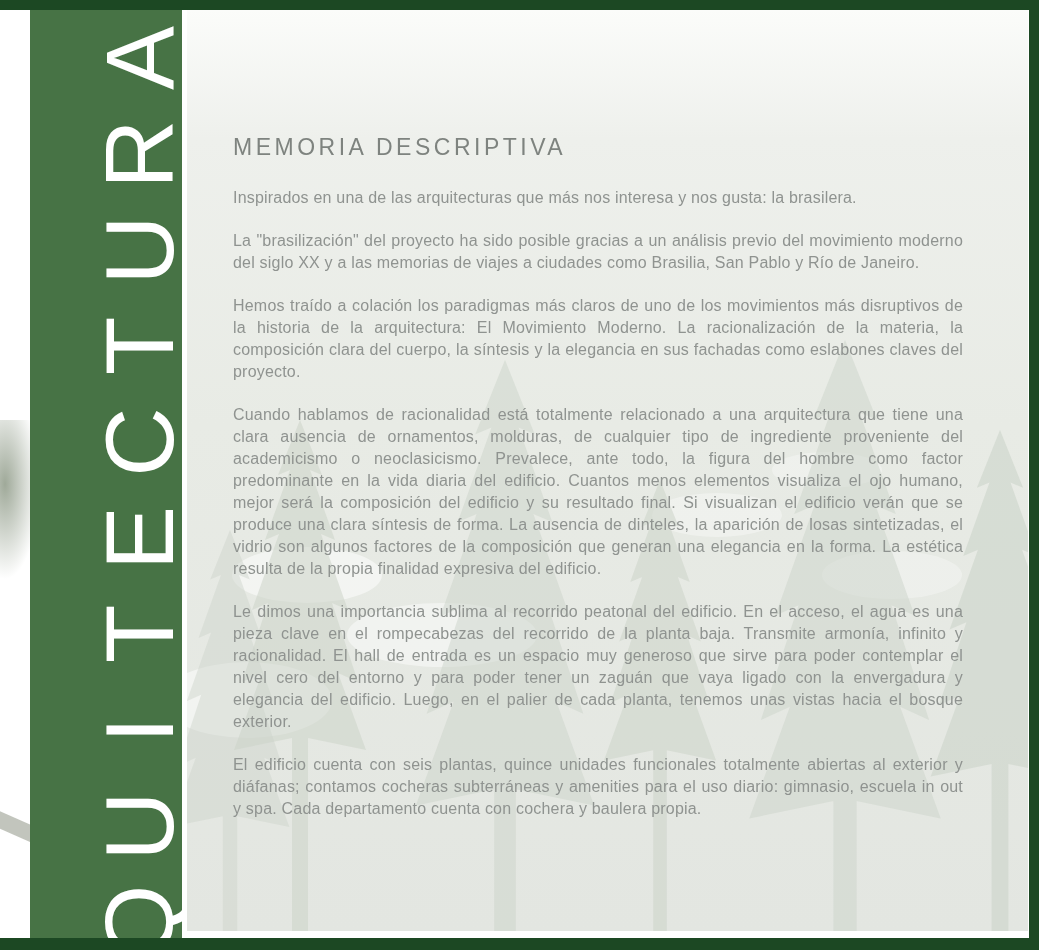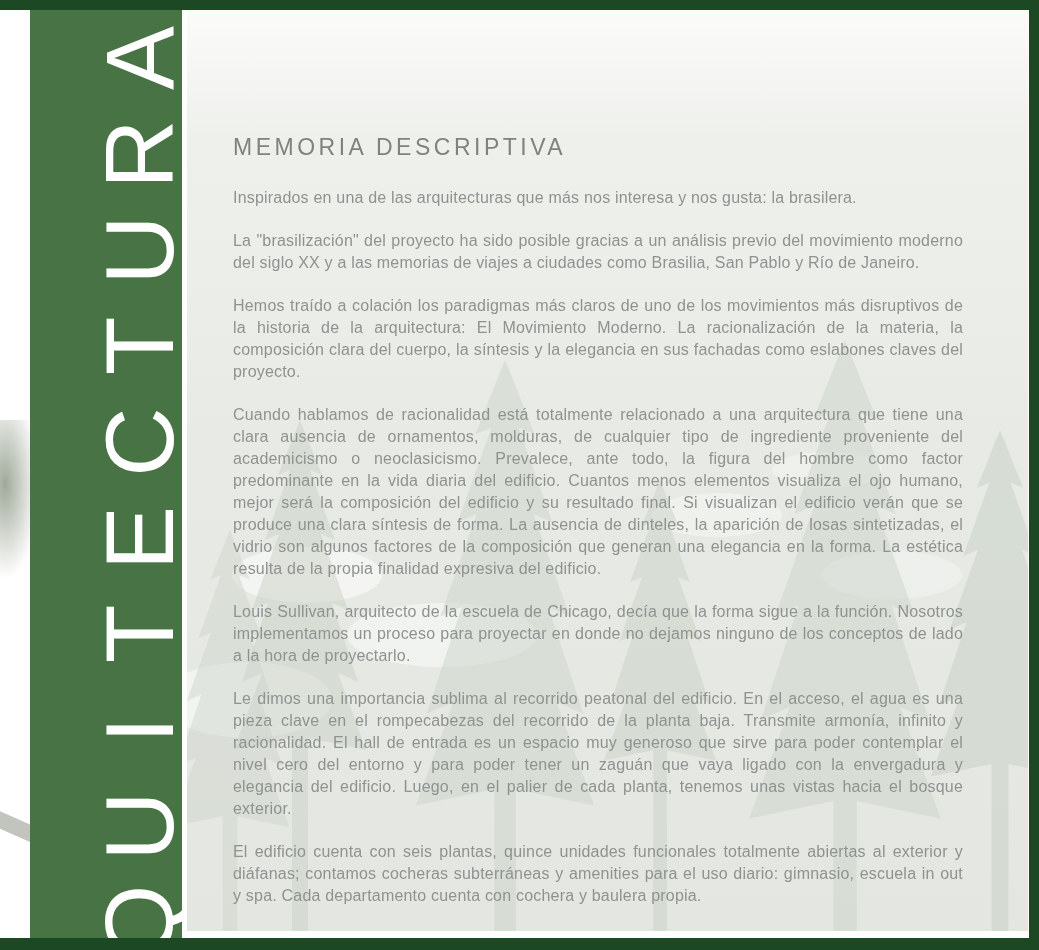--- a/index.html
+++ b/index.html
@@ -124,21 +124,20 @@
         <use href="#pine" transform="translate(-11 520) scale(0.9)" opacity="0.45"></use>
       </g>
     </svg>
 
     <div class="content-text">
       <h1 class="content-title">MEMORIA DESCRIPTIVA</h1>
       <p>Inspirados en una de las arquitecturas que más nos interesa y nos gusta: la brasilera.</p>
       <p>La "brasilización" del proyecto ha sido posible gracias a un análisis previo del movimiento moderno del siglo XX y a las memorias de viajes a ciudades como Brasilia, San Pablo y Río de Janeiro.</p>
       <p>Hemos traído a colación los paradigmas más claros de uno de los movimientos más disruptivos de la historia de la arquitectura: El Movimiento Moderno. La racionalización de la materia, la composición clara del cuerpo, la síntesis y la elegancia en sus fachadas como eslabones claves del proyecto.</p>
       <p>Cuando hablamos de racionalidad está totalmente relacionado a una arquitectura que tiene una clara ausencia de ornamentos, molduras, de cualquier tipo de ingrediente proveniente del academicismo o neoclasicismo. Prevalece, ante todo, la figura del hombre como factor predominante en la vida diaria del edificio. Cuantos menos elementos visualiza el ojo humano, mejor será la composición del edificio y su resultado final. Si visualizan el edificio verán que se produce una clara síntesis de forma. La ausencia de dinteles, la aparición de losas sintetizadas, el vidrio son algunos factores de la composición que generan una elegancia en la forma. La estética resulta de la propia finalidad expresiva del edificio.</p>
-      <p>Louis Sullivan, arquitecto de la escuela de Chicago, decía que la forma sigue a la función. Nosotros implementamos un proceso para proyectar en donde no dejamos ninguno de los conceptos de lado a la hora de proyectarlo.</p>
       <p>Le dimos una importancia sublima al recorrido peatonal del edificio. En el acceso, el agua es una pieza clave en el rompecabezas del recorrido de la planta baja. Transmite armonía, infinito y racionalidad. El hall de entrada es un espacio muy generoso que sirve para poder contemplar el nivel cero del entorno y para poder tener un zaguán que vaya ligado con la envergadura y elegancia del edificio.  Luego, en el palier de cada planta, tenemos unas vistas hacia el bosque exterior.</p>
       <p>El edificio cuenta con seis plantas, quince unidades funcionales totalmente abiertas al exterior y diáfanas; contamos cocheras subterráneas y amenities para el uso diario: gimnasio, escuela in out y spa. Cada departamento cuenta con cochera y baulera propia.</p>
     </div>
   </div>
 
   <div class="bar-top"></div>
   <div class="bar-bottom"></div>
   <div class="bar-right"></div>
 
 </div>

